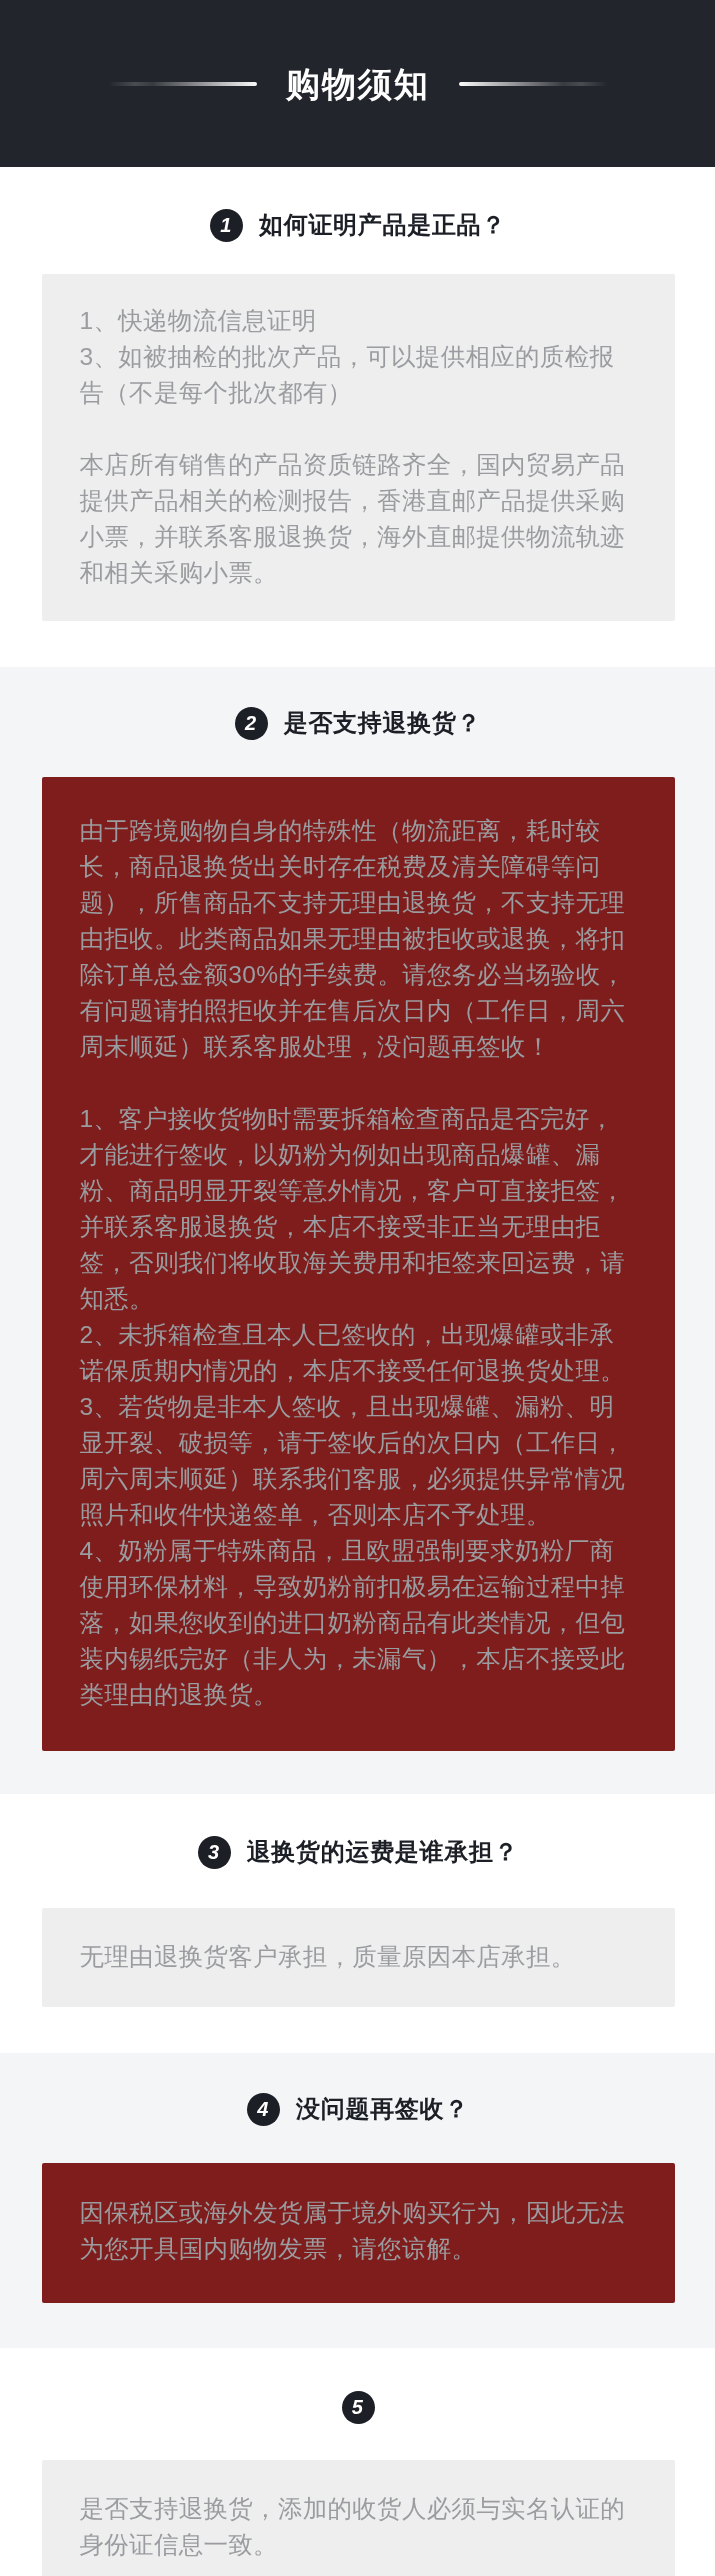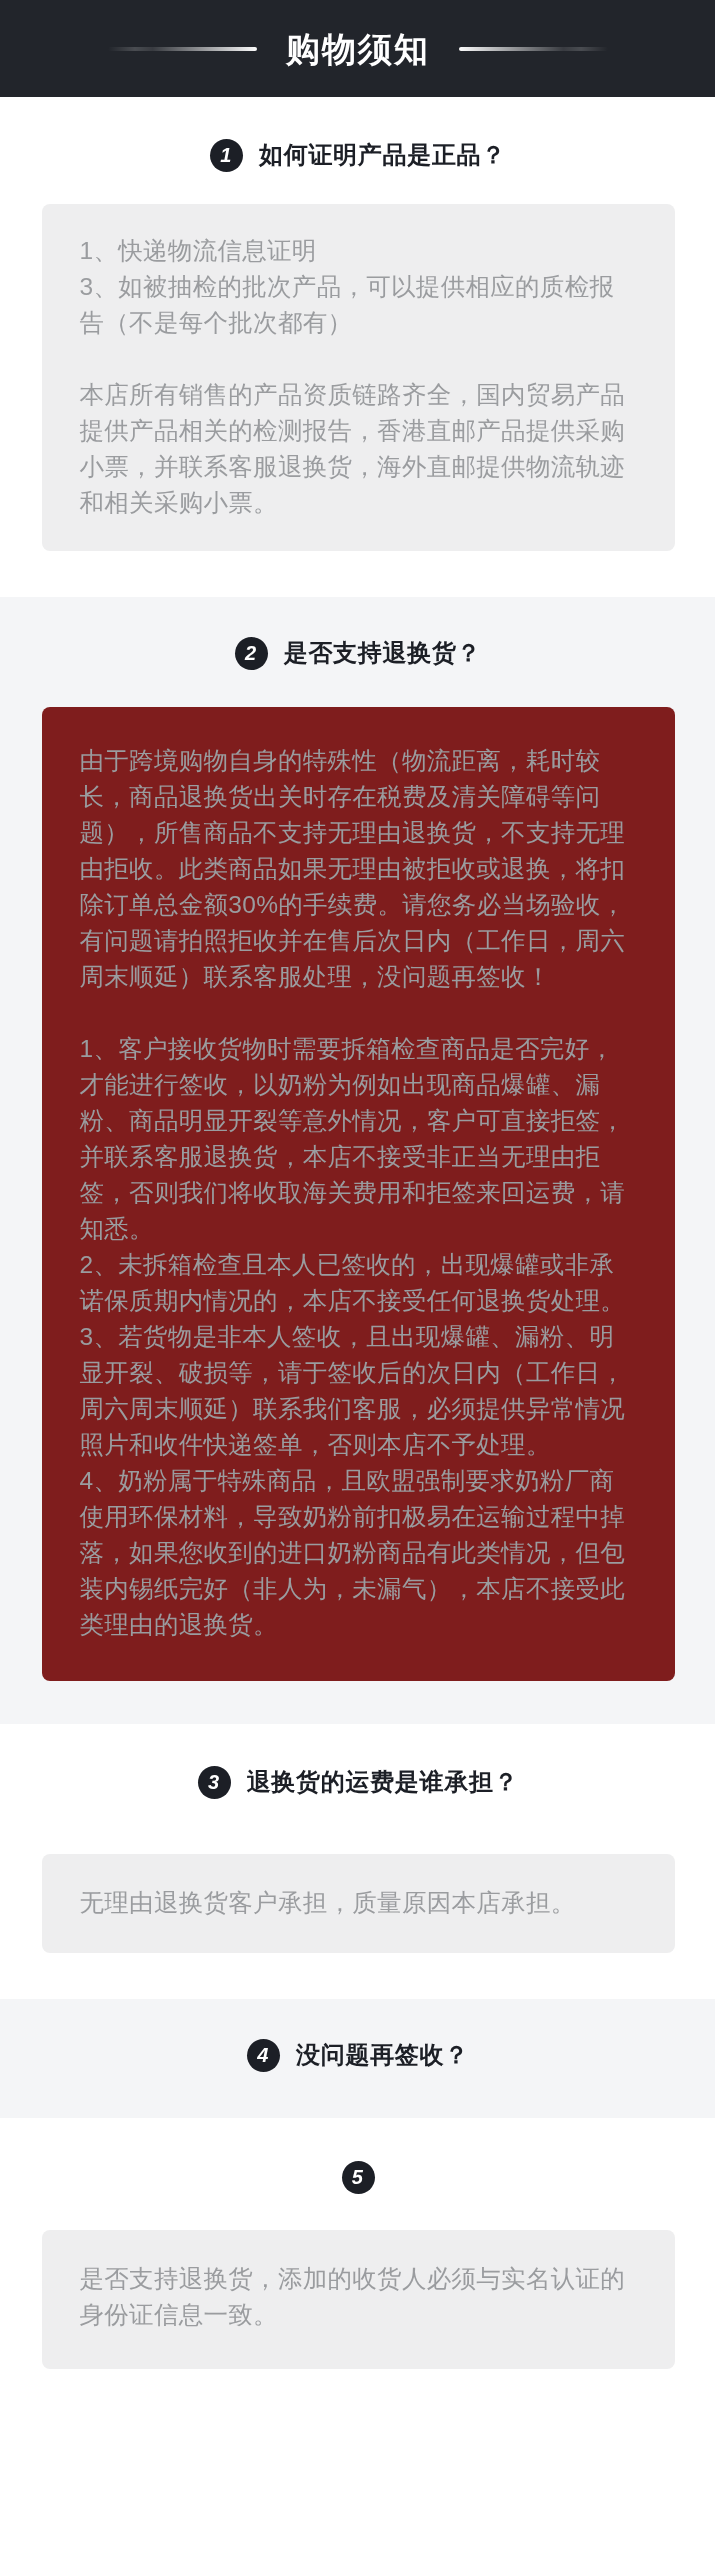--- a/index.html
+++ b/index.html
@@ -6,21 +6,21 @@
   body {
     width:716px;
     background:#ffffff;
     font-family:"Liberation Sans","DejaVu Sans",sans-serif;
     -webkit-font-smoothing:antialiased;
   }
   .page { width:716px; overflow:hidden; }
 
   
   .header {
-    height:97px;
+    height:167px;
     background:#22252b;
     display:flex;
     align-items:center;
     justify-content:center;
     column-gap:29px;
   }
   .header-title {
     margin:0;
     color:#ffffff;
     font-size:34px;
@@ -70,35 +70,35 @@
     color:#1c1f26;
     letter-spacing:0.7px;
     line-height:36px;
     white-space:nowrap;
   }
 
   .box {
     width:633px;
     box-sizing:border-box;
     margin:33px auto 0;
-    border-radius:8px;
+    border-radius:2px;
     font-size:24.5px;
     line-height:36px;
     color:#9a9c9f;
     letter-spacing:0.3px;
     text-align:left;
   }
   .box p { margin:0; }
   .box-gray  { background:#eeeeef; }
   .box-white { background:#7f1d1d; }
   .pgap { height:36px; }
 
   .box-1 { margin-top:31px; padding:29px 38px 30px; }
   .box-2 { margin-top:36px; padding:36px 38px 38px; }
-  .box-3 { margin-top:54px; padding:31px 38px 32px; min-height:99px; }
+  .box-3 { margin-top:38px; padding:31px 38px 32px; min-height:99px; }
   .box-4 { margin-top:36px; padding:32px 38px 36px; }
   .box-5 { margin-top:35px; padding:30.5px 38px 36px; }
 </style>
 </head>
 <body>
 
 <div class="page">
 
   <header class="header">
     <span class="deco deco-left"></span>
@@ -142,20 +142,23 @@
     <div class="box box-gray box-3">
       <p>无理由退换货客户承担，质量原因本店承担。</p>
     </div>
   </section>
 
   <section class="sec-band-4">
     <div class="sec-heading">
       <span class="badge">4</span>
       <span class="sec-title">没问题再签收？</span>
     </div>
+    <div class="box box-white box-4">
+      <p>因保税区或海外发货属于境外购买行为，因此无法为您开具国内购物发票，请您谅解。</p>
+    </div>
   </section>
 
   <section class="sec-white-5">
     <div class="sec-heading">
       <span class="badge">5</span>
     </div>
     <div class="box box-gray box-5">
       <p>是否支持退换货，添加的收货人必须与实名认证的身份证信息一致。</p>
     </div>
   </section>

